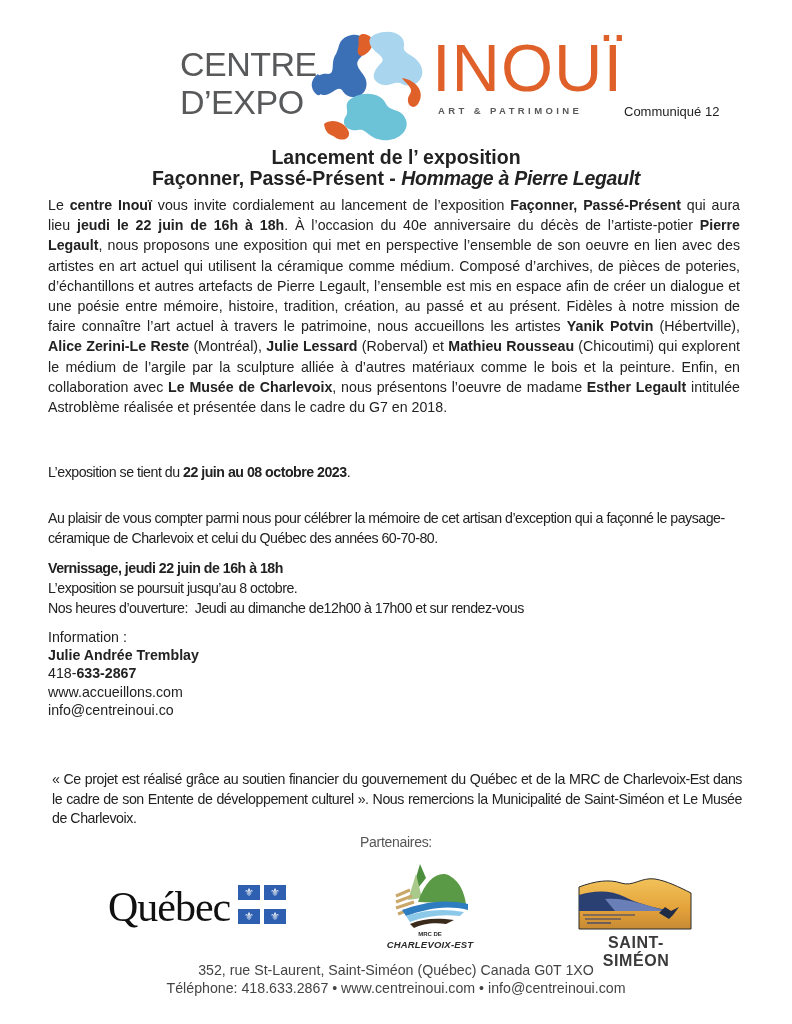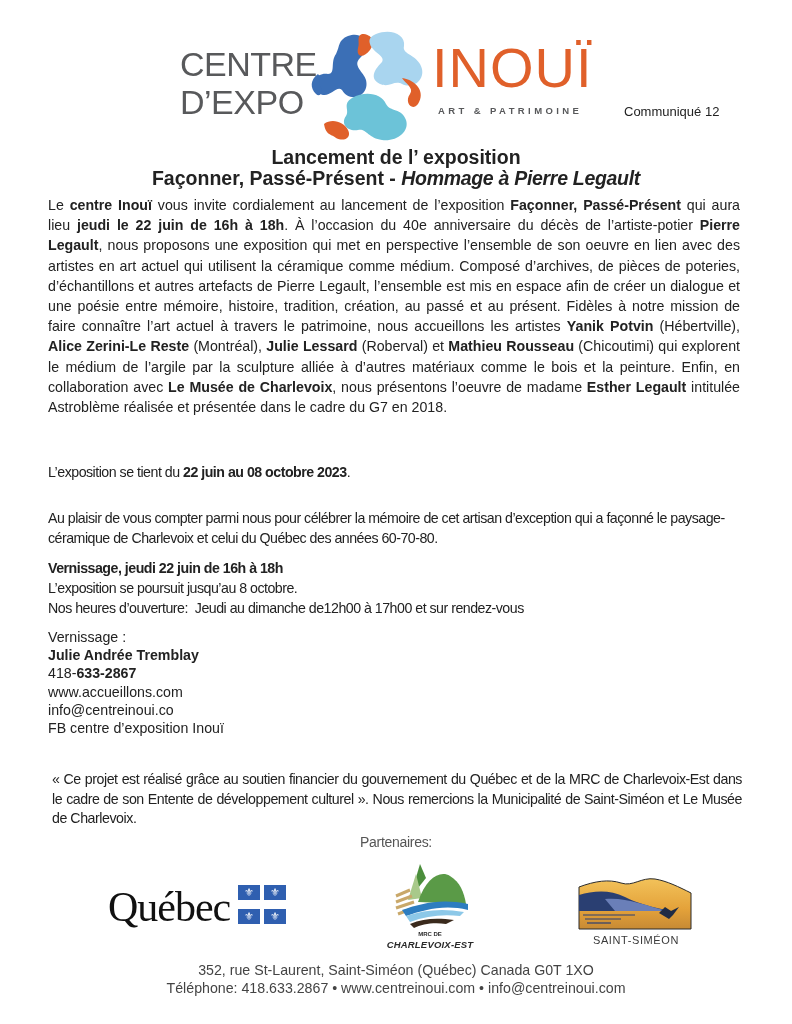--- a/index.html
+++ b/index.html
@@ -2,21 +2,21 @@
 <html><head>
 <meta charset="utf-8">
 <style>
   html, body { margin: 0; padding: 0; background: #ffffff; }
   body { width: 792px; height: 1024px; position: relative; overflow: hidden; font-family: "DejaVu Sans", sans-serif; color: #1f1f1f; }
 
   .header { position: absolute; left: 0; top: 0; width: 792px; height: 145px; }
   .logo-centre { position: absolute; left: 180px; top: 45px; font-family: "Liberation Sans", sans-serif; color: #58595b; font-size: 34px; line-height: 38px; letter-spacing: -0.5px; }
   .logo-centre span { display: block; }
   .swirl { position: absolute; left: 306px; top: 28px; width: 130px; height: 118px; }
-  .inoui { position: absolute; left: 432px; top: 28px; font-family: "Liberation Sans", sans-serif; color: #e0602a; font-size: 56px; line-height: 80px; letter-spacing: 1px; }
+  .inoui { position: absolute; left: 432px; top: 28px; font-family: "Liberation Sans", sans-serif; color: #e0602a; font-size: 67px; line-height: 80px; letter-spacing: 1px; }
   .art-pat { position: absolute; left: 438px; top: 105px; font-family: "Liberation Sans", sans-serif; font-weight: bold; color: #58595b; font-size: 9.5px; letter-spacing: 3.4px; }
   .communique { position: absolute; left: 624px; top: 104px; font-size: 13px; color: #222; font-family: "Liberation Sans", sans-serif; }
 
   .title { position: absolute; left: 0; width: 792px; text-align: center; font-family: "Liberation Sans", sans-serif; font-weight: bold; font-size: 19.5px; color: #222; line-height: 21px; }
   .title.t1 { top: 147px; }
   .title.t2 { top: 168px; }
   .title .it { font-style: italic; font-family: "Liberation Sans Narrow", "Liberation Sans", sans-serif; letter-spacing: -0.3px; }
 
   .body-para { position: absolute; left: 48px; width: 692px; font-family: "Liberation Sans", sans-serif; font-size: 14.2px; line-height: 20.2px; color: #222; text-align: justify; }
   .body-para b { font-weight: bold; }
@@ -38,21 +38,21 @@
   .quebec-word { font-family: "Liberation Serif", serif; font-size: 42px; color: #111; letter-spacing: -1px; line-height: 44px; }
   .fleur-grid { display: grid; grid-template-columns: 22px 22px; grid-gap: 4px 4px; margin-left: 8px; }
   .fleur { width: 22px; height: 15px; background: #2f5fb0; color: #fff; font-size: 11px; text-align: center; line-height: 15px; }
 
   .logo-mrc { position: absolute; left: 380px; top: 858px; width: 100px; height: 96px; }
   .mrc-text { position: absolute; left: 0; width: 100px; text-align: center; font-family: "Liberation Sans", sans-serif; font-weight: bold; color: #2a2a2a; }
   .mrc-text.a { top: 73px; font-size: 6px; }
   .mrc-text.b { top: 81px; font-size: 9.5px; letter-spacing: 0.2px; font-style: italic; }
 
   .logo-ss { position: absolute; left: 575px; top: 873px; width: 122px; height: 78px; }
-  .ss-text { position: absolute; left: 0; top: 61px; width: 122px; text-align: center; font-family: "Liberation Sans", sans-serif; font-weight: normal; font-size: 11px; letter-spacing: 0.6px; color: #3a3a3a; }
+  .ss-text { position: absolute; left: 0; top: 61px; width: 122px; text-align: center; font-family: "Liberation Sans", sans-serif; font-weight: bold; font-size: 16px; letter-spacing: 0.6px; color: #3a3a3a; }
 
   .footer { position: absolute; left: 0; width: 792px; text-align: center; font-family: "Liberation Sans", sans-serif; font-size: 14.2px; color: #444; line-height: 19px; }
   .footer.f1 { top: 961px; }
   .footer.f2 { top: 979px; }
 </style>
 </head>
 <body>
 
 <div class="header">
   <div class="logo-centre">
@@ -82,26 +82,25 @@
 
 <div class="cond p3">Au plaisir de vous compter parmi nous pour célébrer la mémoire de cet artisan d’exception qui a façonné le paysage-céramique de Charlevoix et celui du Québec des années 60-70-80.</div>
 
 <div class="cond p4">
   <div><b>Vernissage, jeudi 22 juin de 16h à 18h</b></div>
   <div>L’exposition se poursuit jusqu’au 8 octobre.</div>
   <div style="white-space:pre;">Nos heures d’ouverture:  Jeudi au dimanche de12h00 à 17h00 et sur rendez-vous</div>
 </div>
 
 <div class="info">
-  <div>Vernissage :</div>
+  <div>Information :</div>
   <div><b>Julie Andrée Tremblay</b></div>
   <div><span>418-</span><b>633-2867</b></div>
   <div>www.accueillons.com</div>
   <div>info@centreinoui.co</div>
-  <div>FB centre d’exposition Inouï</div>
 </div>
 
 <div class="ack">« Ce projet est réalisé grâce au soutien financier du gouvernement du Québec et de la MRC de Charlevoix-Est dans le cadre de son Entente de développement culturel ». Nous remercions la Municipalité de Saint-Siméon et Le Musée de Charlevoix.</div>
 
 <div class="partners-label">Partenaires:</div>
 
 <div class="logo-quebec">
   <span class="quebec-word">Québec</span>
   <div class="fleur-grid">
     <span class="fleur">⚜</span>

